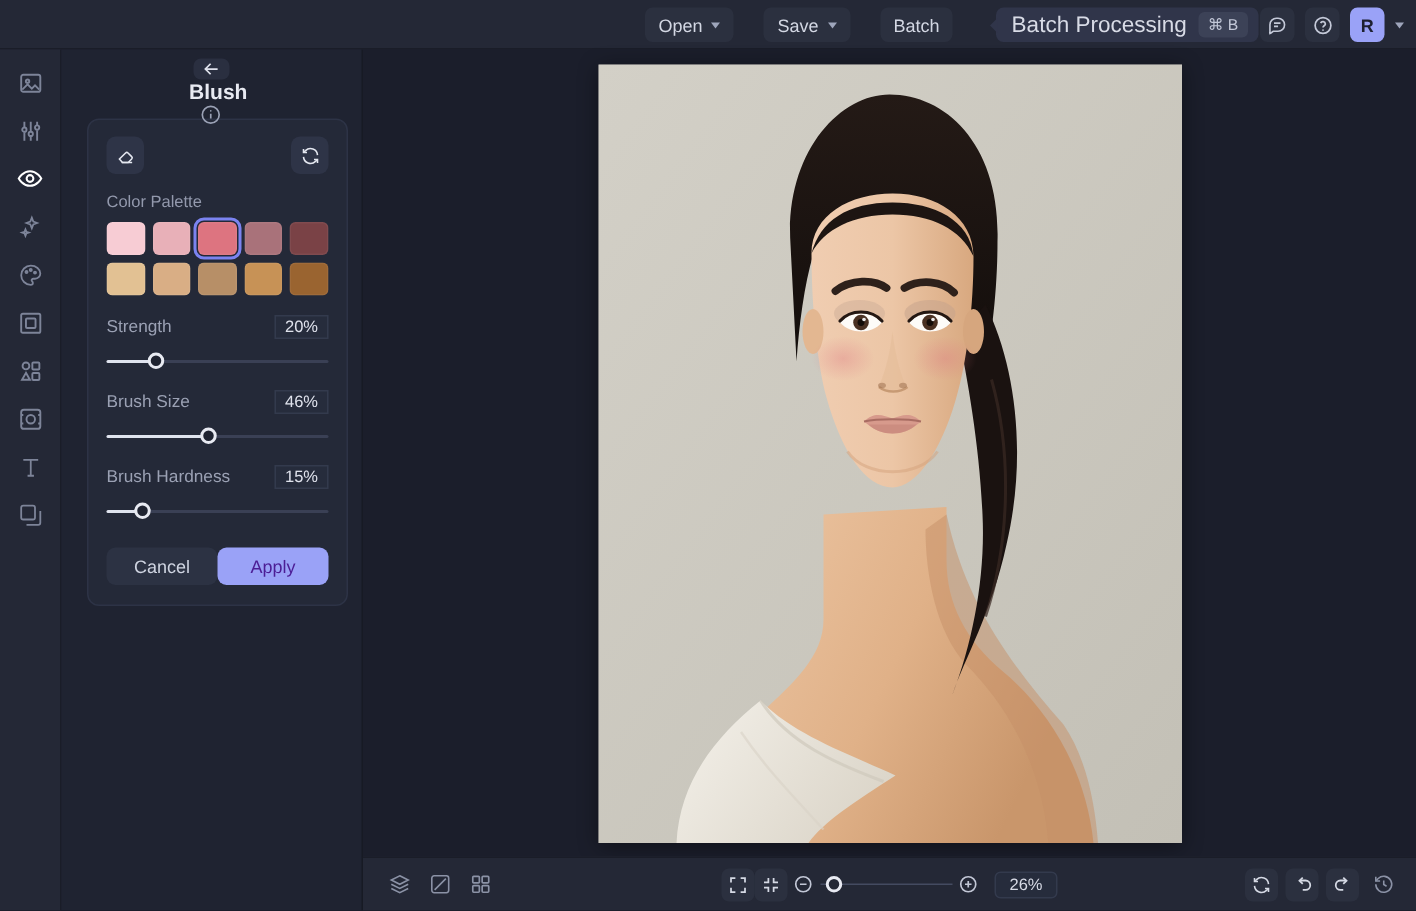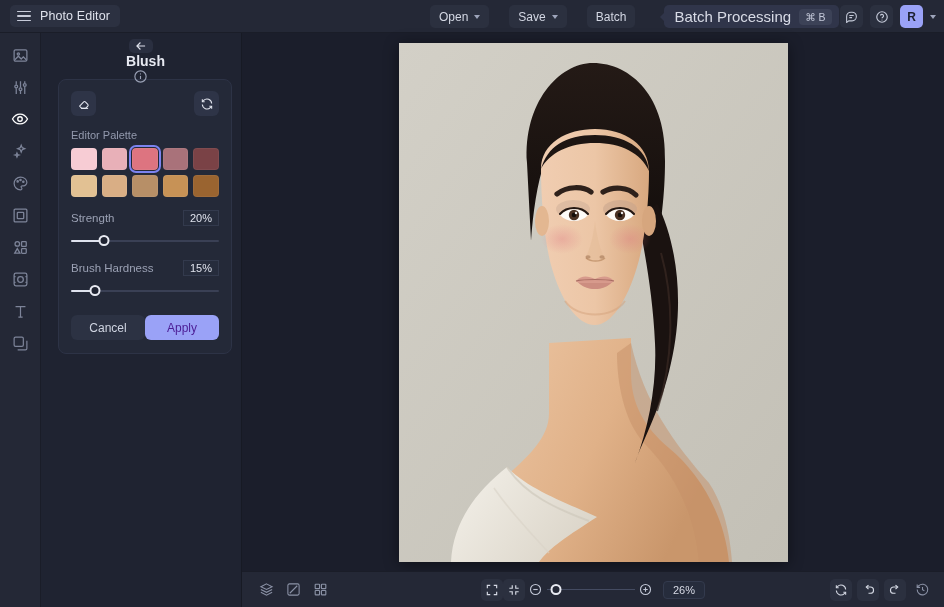--- a/index.html
+++ b/index.html
@@ -202,28 +202,20 @@
     color: #d7dae5; font-size: 11px; background: #262c3c; border: 1px solid #333a4d;
     border-radius: 4px; padding: 2px 9px; margin-left: 6px;
   }
 </style>
 </head>
 <body>
 
 <div id="app">
 
   <div class="topbar">
-    <div class="brand">
-      <span class="hamburger">
-          <i></i>
-          <i></i>
-          <i></i>
-        </span>
-      <span class="brand-title">Photo Editor</span>
-    </div>
 
     <div class="top-center">
       <button class="tb-btn">
         <span>Open</span>
         <span class="caret"></span>
       </button>
       <button class="tb-btn">
         <span>Save</span>
         <span class="caret"></span>
       </button>
@@ -353,21 +345,21 @@
         <div class="tool-sq">
           <svg width="14" height="14" viewBox="0 0 24 24" fill="none" stroke="#e4e7f0" stroke-width="1.8">
             <path d="M20 11a8 8 0 0 0-13.7-5.1L4 8"></path>
               <path d="M4 4v4h4"></path>
             <path d="M4 13a8 8 0 0 0 13.7 5.1L20 16"></path>
               <path d="M20 20v-4h-4"></path>
           </svg>
         </div>
       </div>
 
-      <div class="sec-label">Editor Palette</div>
+      <div class="sec-label">Color Palette</div>
 
       <div class="swatches">
         <div class="swatch-row">
           <div class="swatch" style="background: rgb(247, 204, 212);"></div>
           <div class="swatch" style="background: rgb(232, 176, 184);"></div>
           <div class="swatch selected" style="background: rgb(221, 116, 128);"></div>
           <div class="swatch" style="background: rgb(169, 114, 122);"></div>
           <div class="swatch" style="background: rgb(122, 66, 70);"></div>
         </div>
         <div class="swatch-row">
@@ -384,20 +376,31 @@
           <span class="slider-name">Strength</span>
           <span class="slider-val">20%</span>
         </div>
         <div class="track">
           <div class="rail-line"></div>
           <div class="fill" style="width: 22%;"></div>
           <div class="thumb" style="left: 22%;"></div>
         </div>
       </div>
 
+      <div class="slider-block">
+        <div class="slider-head">
+          <span class="slider-name">Brush Size</span>
+          <span class="slider-val">46%</span>
+        </div>
+        <div class="track">
+          <div class="rail-line"></div>
+          <div class="fill" style="width: 46%;"></div>
+          <div class="thumb" style="left: 46%;"></div>
+        </div>
+      </div>
 
       <div class="slider-block">
         <div class="slider-head">
           <span class="slider-name">Brush Hardness</span>
           <span class="slider-val">15%</span>
         </div>
         <div class="track">
           <div class="rail-line"></div>
           <div class="fill" style="width: 16%;"></div>
           <div class="thumb" style="left: 16%;"></div>

